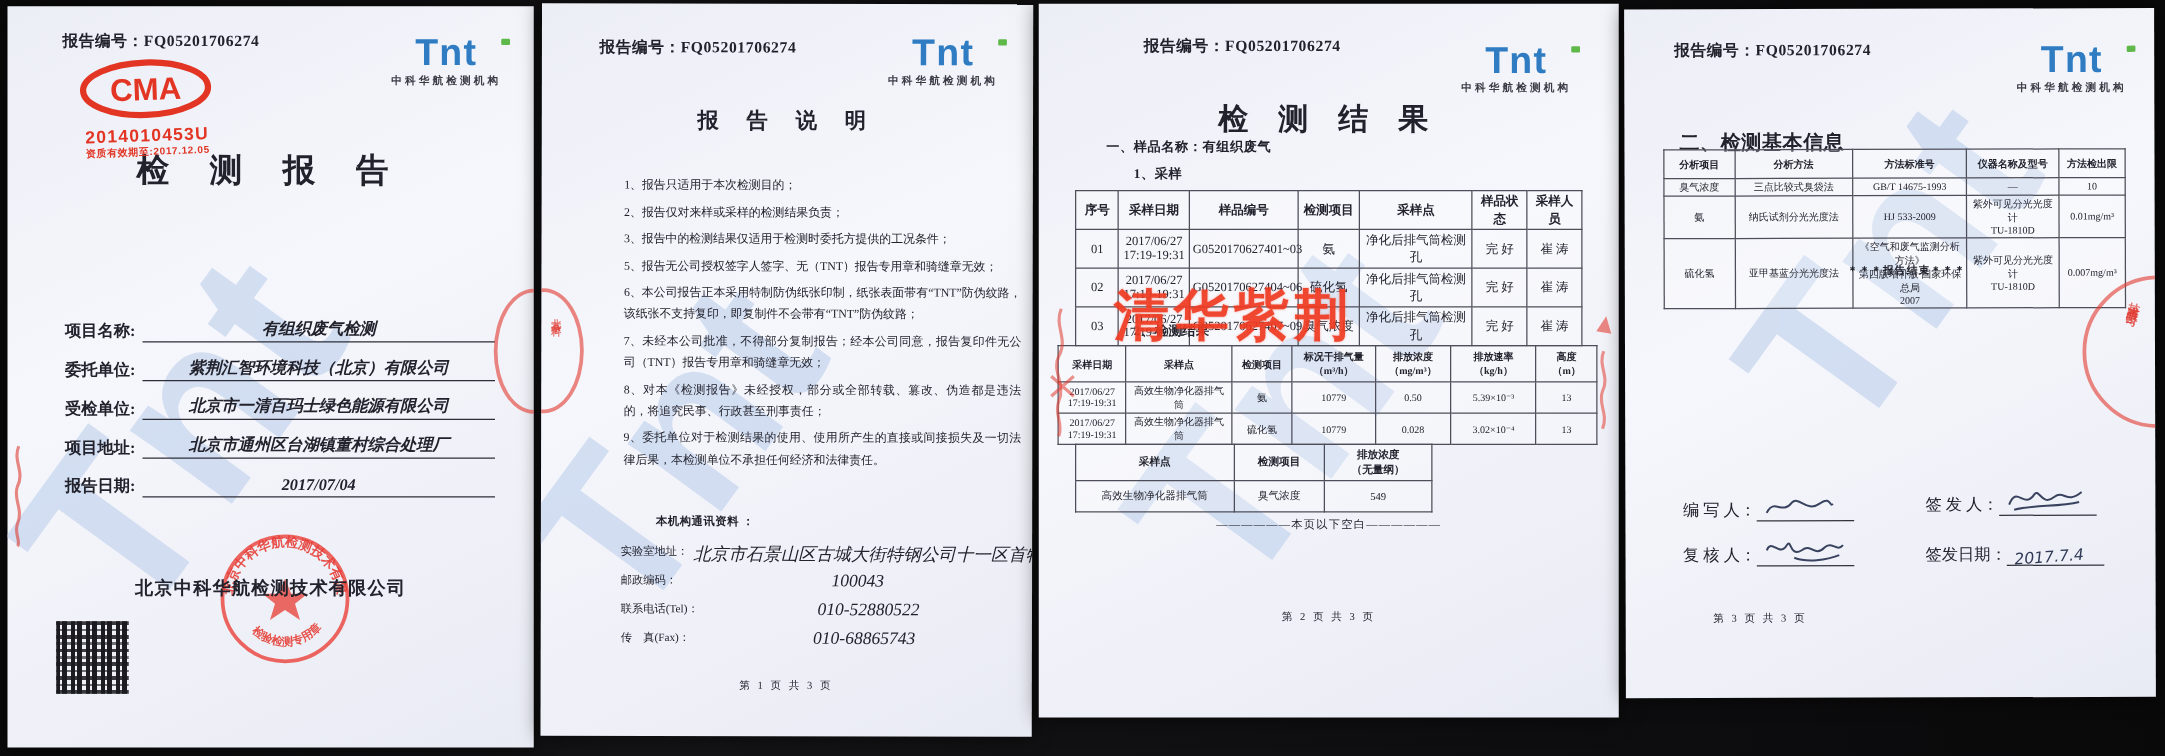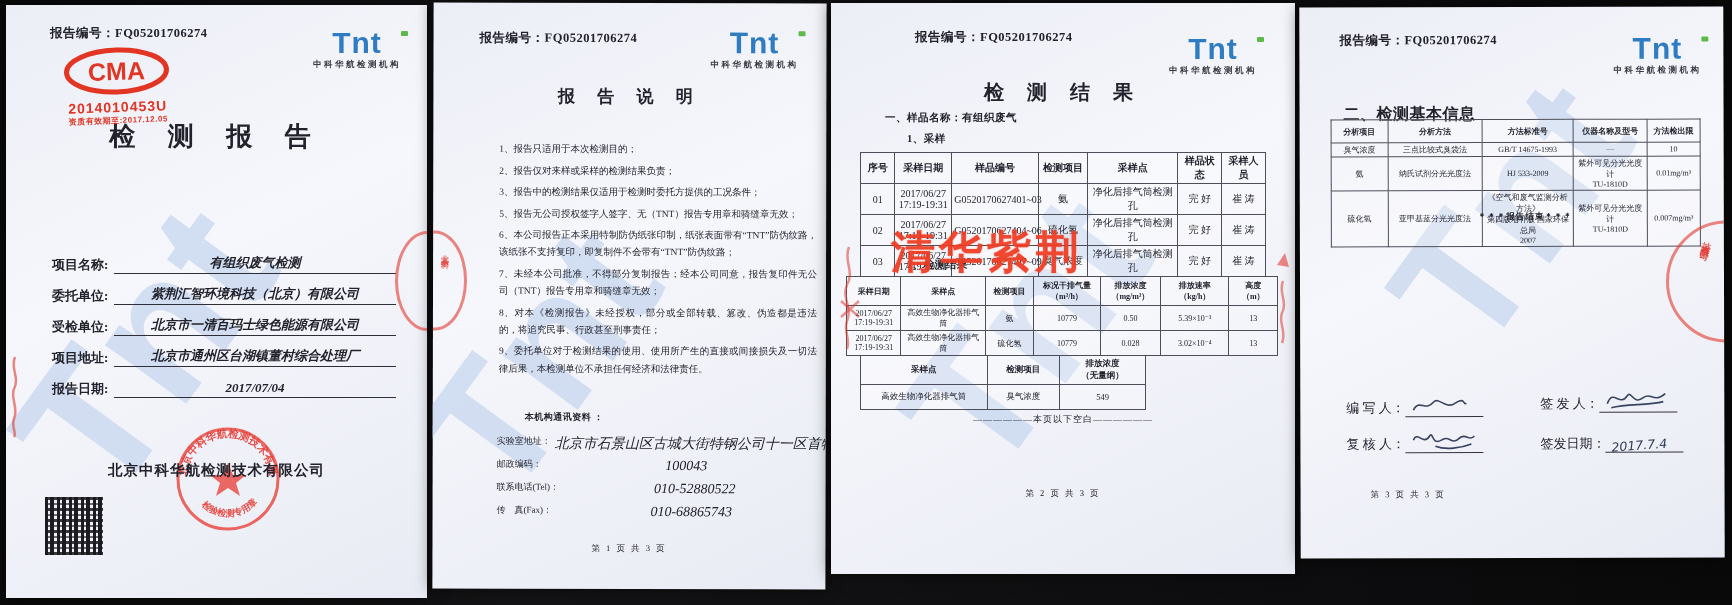--- a/index.html
+++ b/index.html
@@ -207,21 +207,21 @@
 
   <div class="page" id="p3">
     <div class="wm" style="left:55px;top:240px;font-size:180px;">Tnt</div>
     <div class="repno" style="left:84px;top:26px;">
       <span>报告编号：</span><span>FQ05201706274</span>
     </div>
     <div class="logo" style="right:38px;top:32px;">
       <span class="brand">Tnt</span><span class="gdot"></span>
       <div class="sub">中科华航检测机构</div>
     </div>
-    <div class="big-title" style="top:76px;font-size:20px;letter-spacing:9px;">检 测 结 果</div>
+    <div class="big-title" style="top:76px;font-size:24px;letter-spacing:9px;">检 测 结 果</div>
     <div class="sec-head" style="left:54px;top:108px;">一、样品名称：有组织废气</div>
     <div class="sec-head" style="left:76px;top:129px;">1、采样</div>
     <table id="t1">
         <thead>
           <tr>
             <th>序号</th>
             <th>采样日期</th>
             <th>样品编号</th>
             <th>检测项目</th>
             <th>采样点</th>

